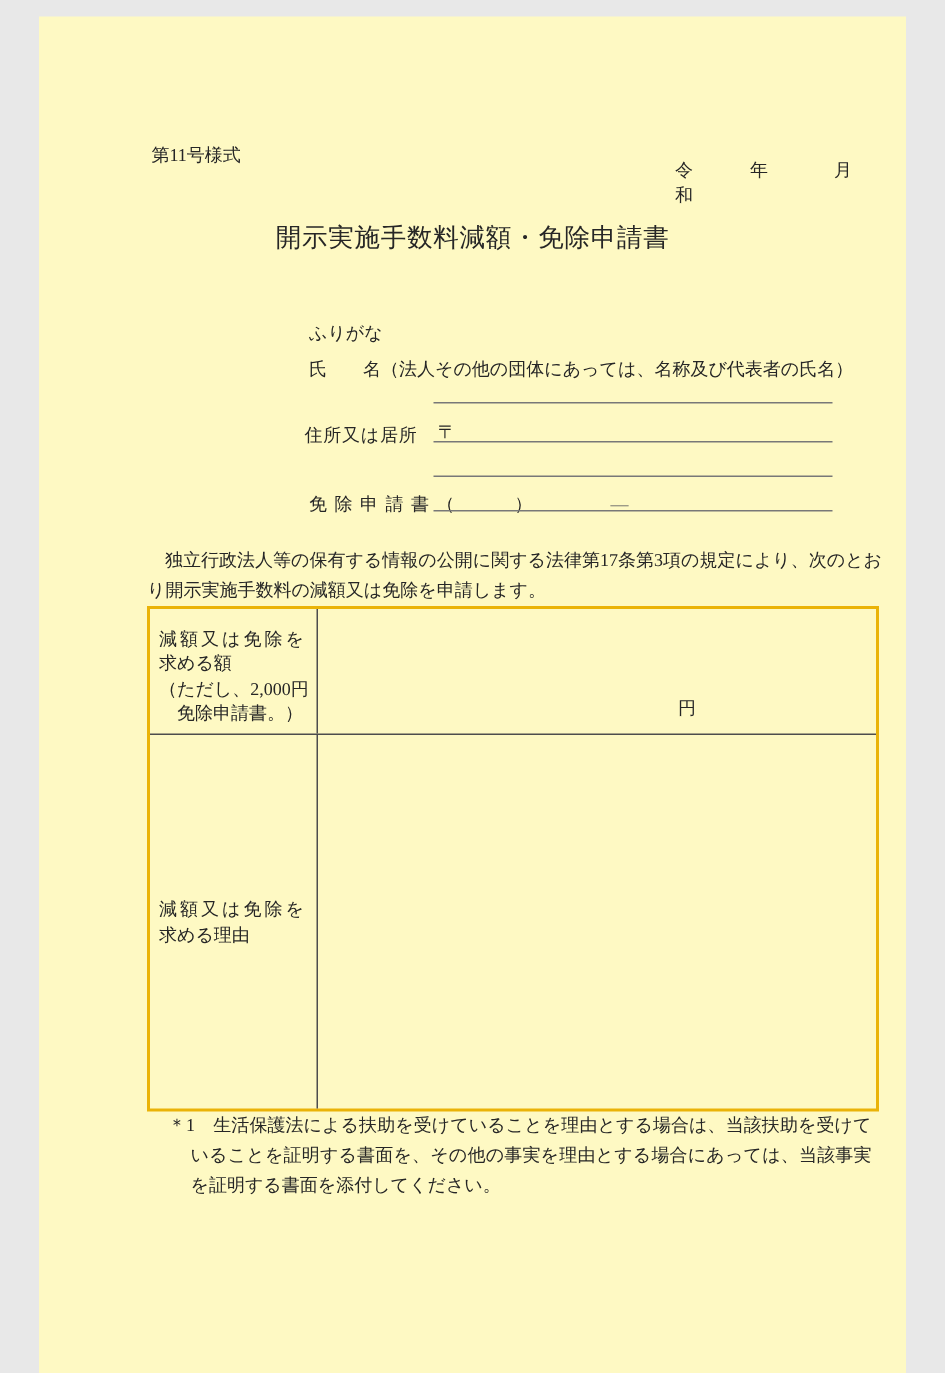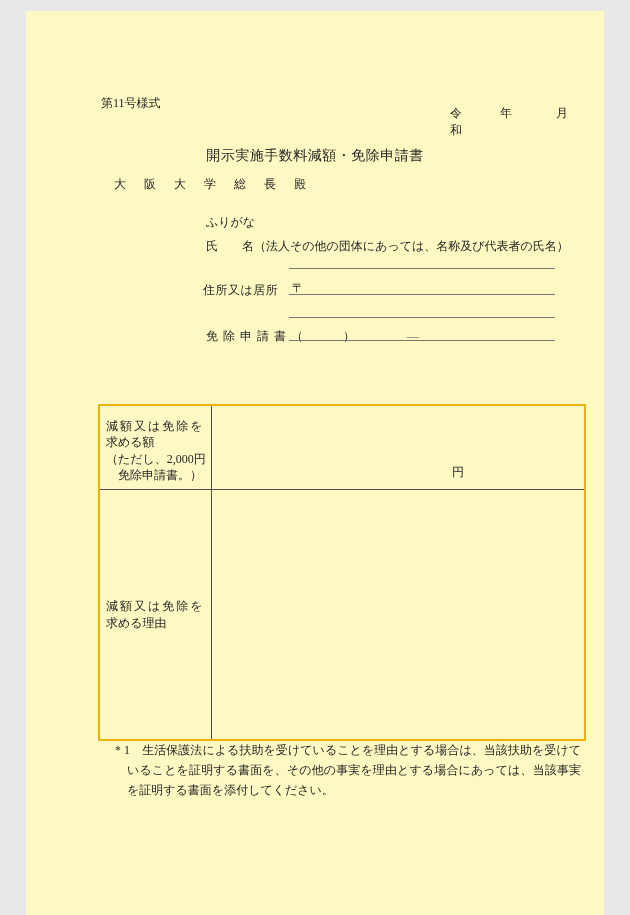--- a/index.html
+++ b/index.html
@@ -18,21 +18,21 @@
   .form-number { left:75px; top:84px; }
 
   .date-line { left:424px; top:94px; display:flex;gap:19px; }
   .date-line .dy { margin-left:19px; }
   .date-line .dm { margin-left:25px; }
   .date-line .dd { margin-left:23px; }
 
   .title {
     left:0; right:0; top:136px;
     text-align:center;
-    font-size:14px; font-weight:normal; margin:0;
+    font-size:17px; font-weight:normal; margin:0;
     letter-spacing:0.5px;
   }
 
   .addressee { left:88px; top:165px; letter-spacing:18px; }
 
   .furigana-label { left:180px; top:203px; }
   .name-label    { left:180px; top:227px; white-space:nowrap; }
   .addr-label    { left:177px; top:271px; letter-spacing:0.5px; }
   .postal-mark   { left:266px; top:269px; }
   .phone-label   { left:180px; top:317px; letter-spacing:5px; }
@@ -91,37 +91,37 @@
 
   <div class="abs date-line">
     <span class="de">令和</span>
     <span class="dy">年</span>
     <span class="dm">月</span>
     <span class="dd">日</span>
   </div>
 
   <h1 class="abs title">開示実施手数料減額・免除申請書</h1>
 
-  <div class="abs addressee">大阪大学総長殿</div>
 
   <div class="abs furigana-label">ふりがな</div>
   <div class="abs name-label">氏　　名（法人その他の団体にあっては、名称及び代表者の氏名）</div>
   <div class="abs rule name-rule"></div>
 
   <div class="abs addr-label">住所又は居所</div>
   <div class="abs postal-mark">〒</div>
   <div class="abs rule addr-rule1"></div>
   <div class="abs rule addr-rule2"></div>
 
   <div class="abs phone-label">免除申請書</div>
   <div class="abs phone-marks">
     <span class="po">（</span><span class="pc">）</span><span class="pd">―</span>
   </div>
   <div class="abs rule phone-rule"></div>
 
+  <p class="abs declaration">　独立行政法人等の保有する情報の公開に関する法律第17条第3項の規定により、次のとおり開示実施手数料の減額又は免除を申請します。</p>
 
   <div class="abs fee-table">
     <div class="ft-row ft-row1">
       <div class="label-cell">
         <div class="spaced">減額又は免除を</div>
         <div>求める額</div>
         <div>（ただし、2,000円</div>
         <div>　免除申請書。）</div>
       </div>
       <div class="value-cell">

